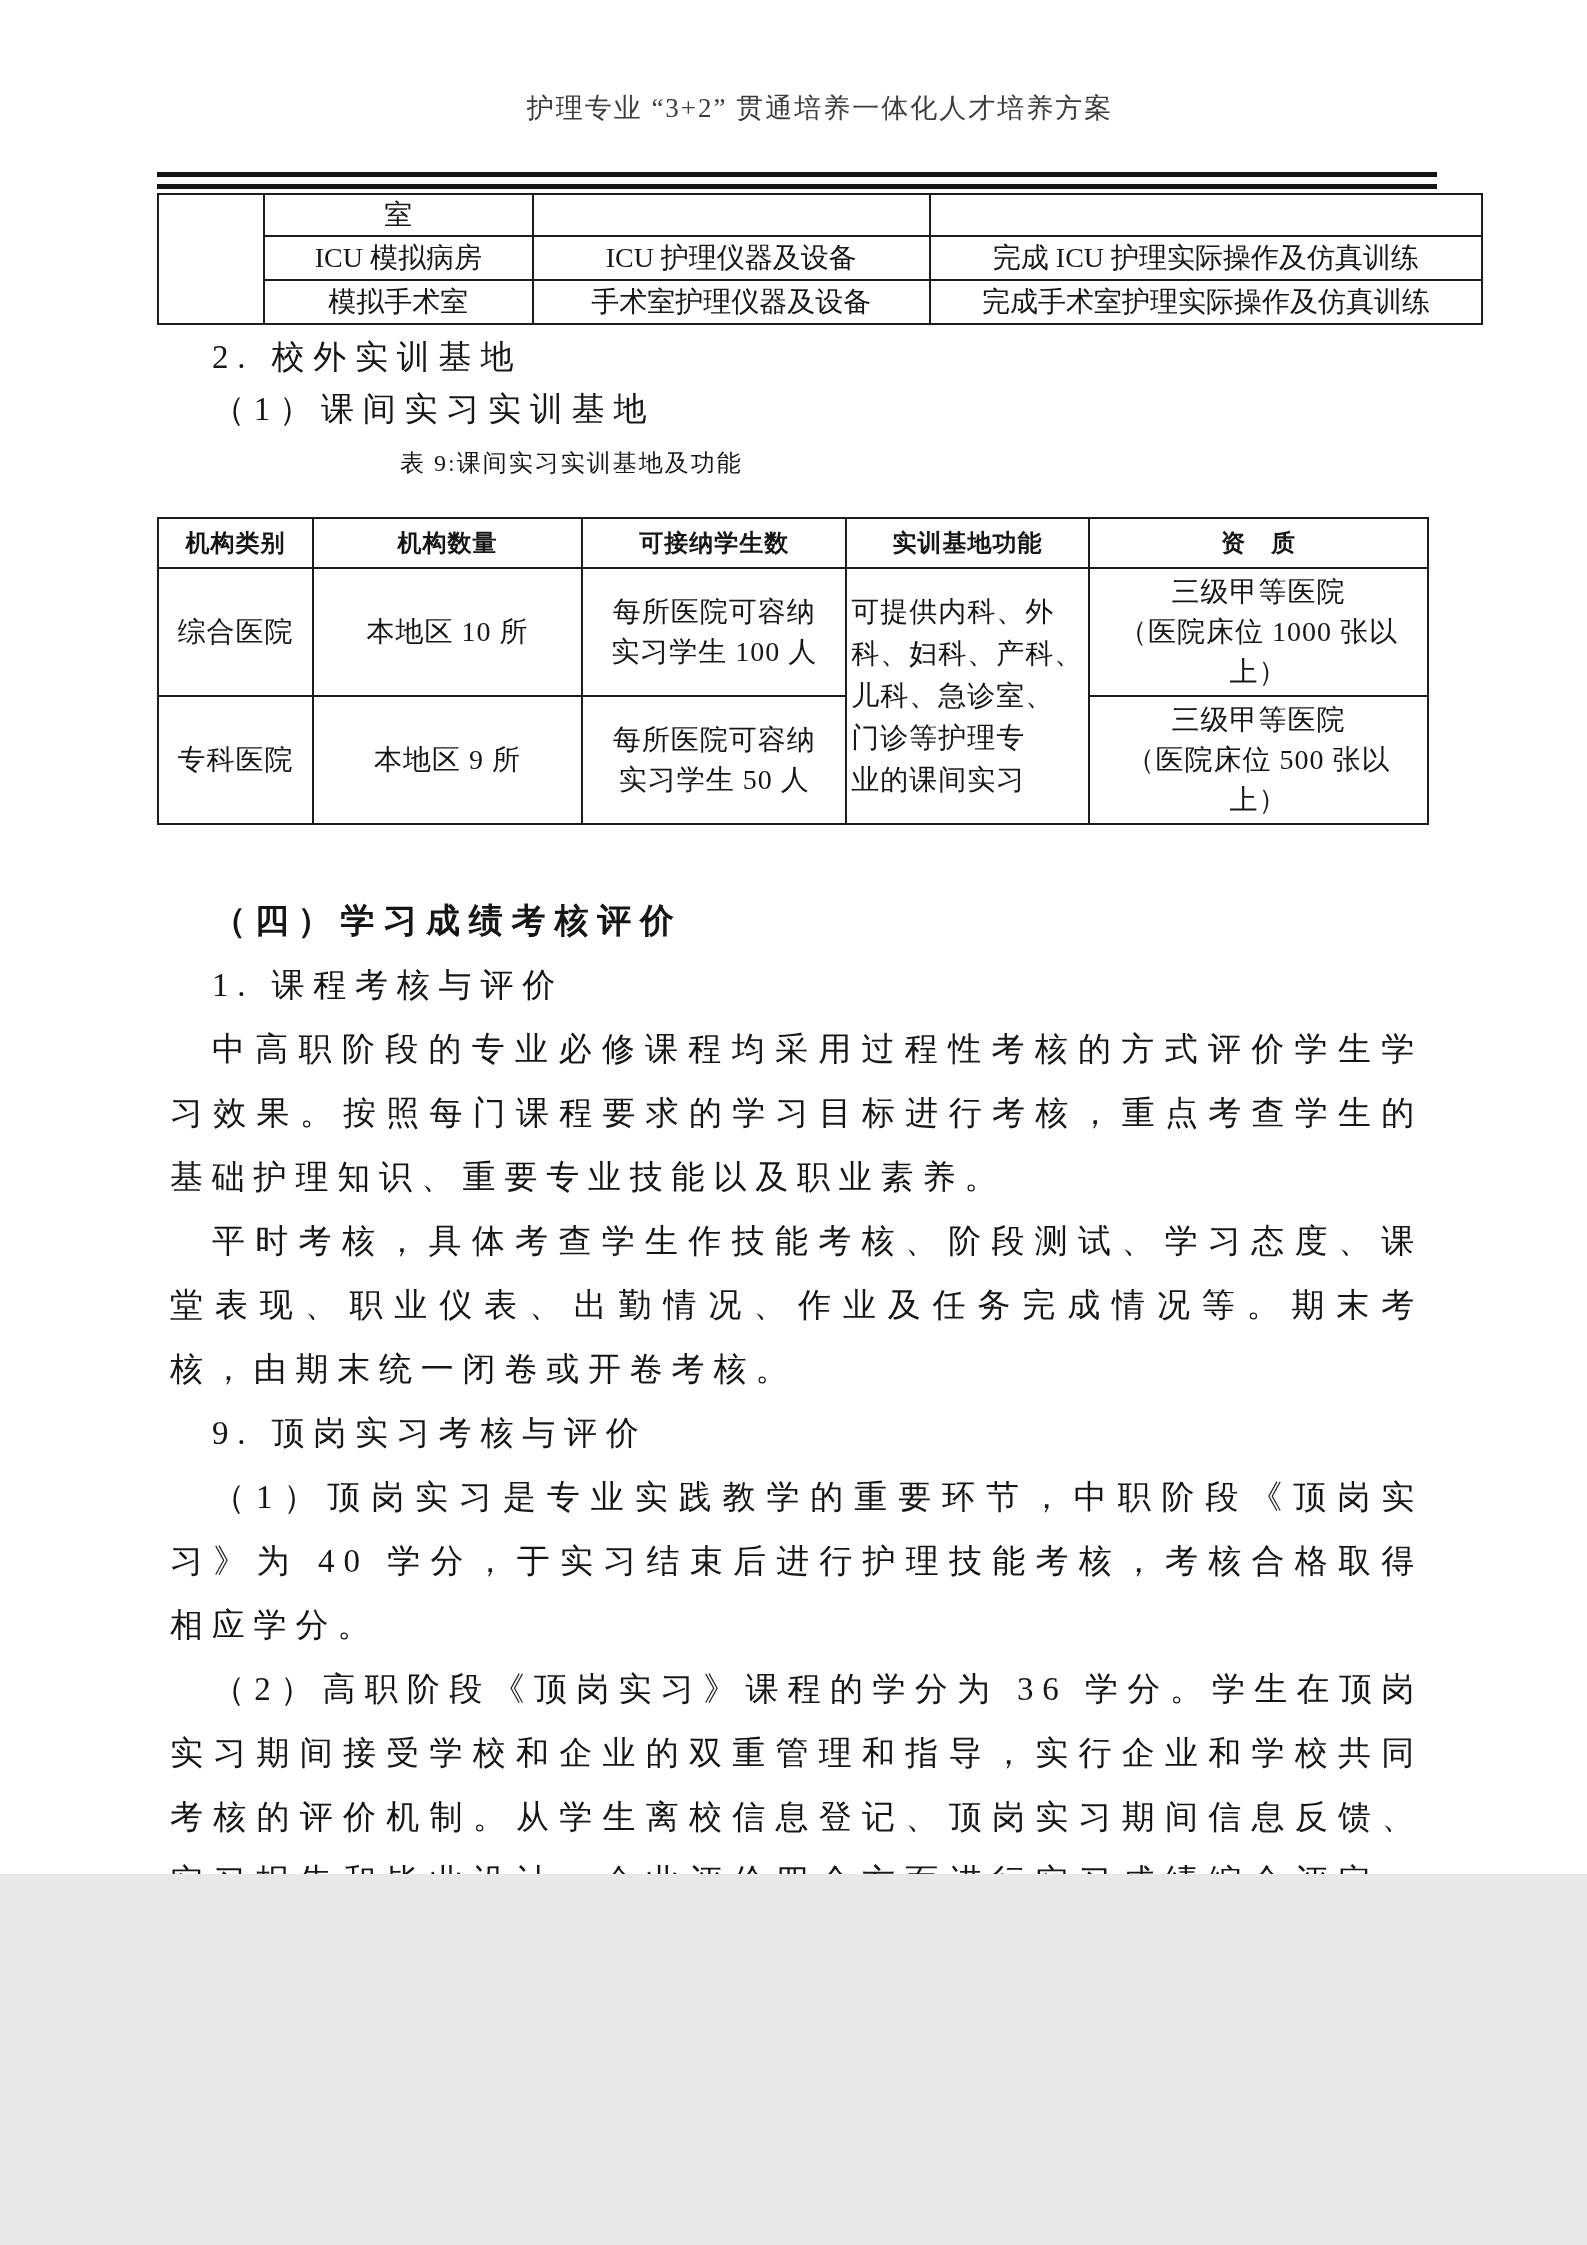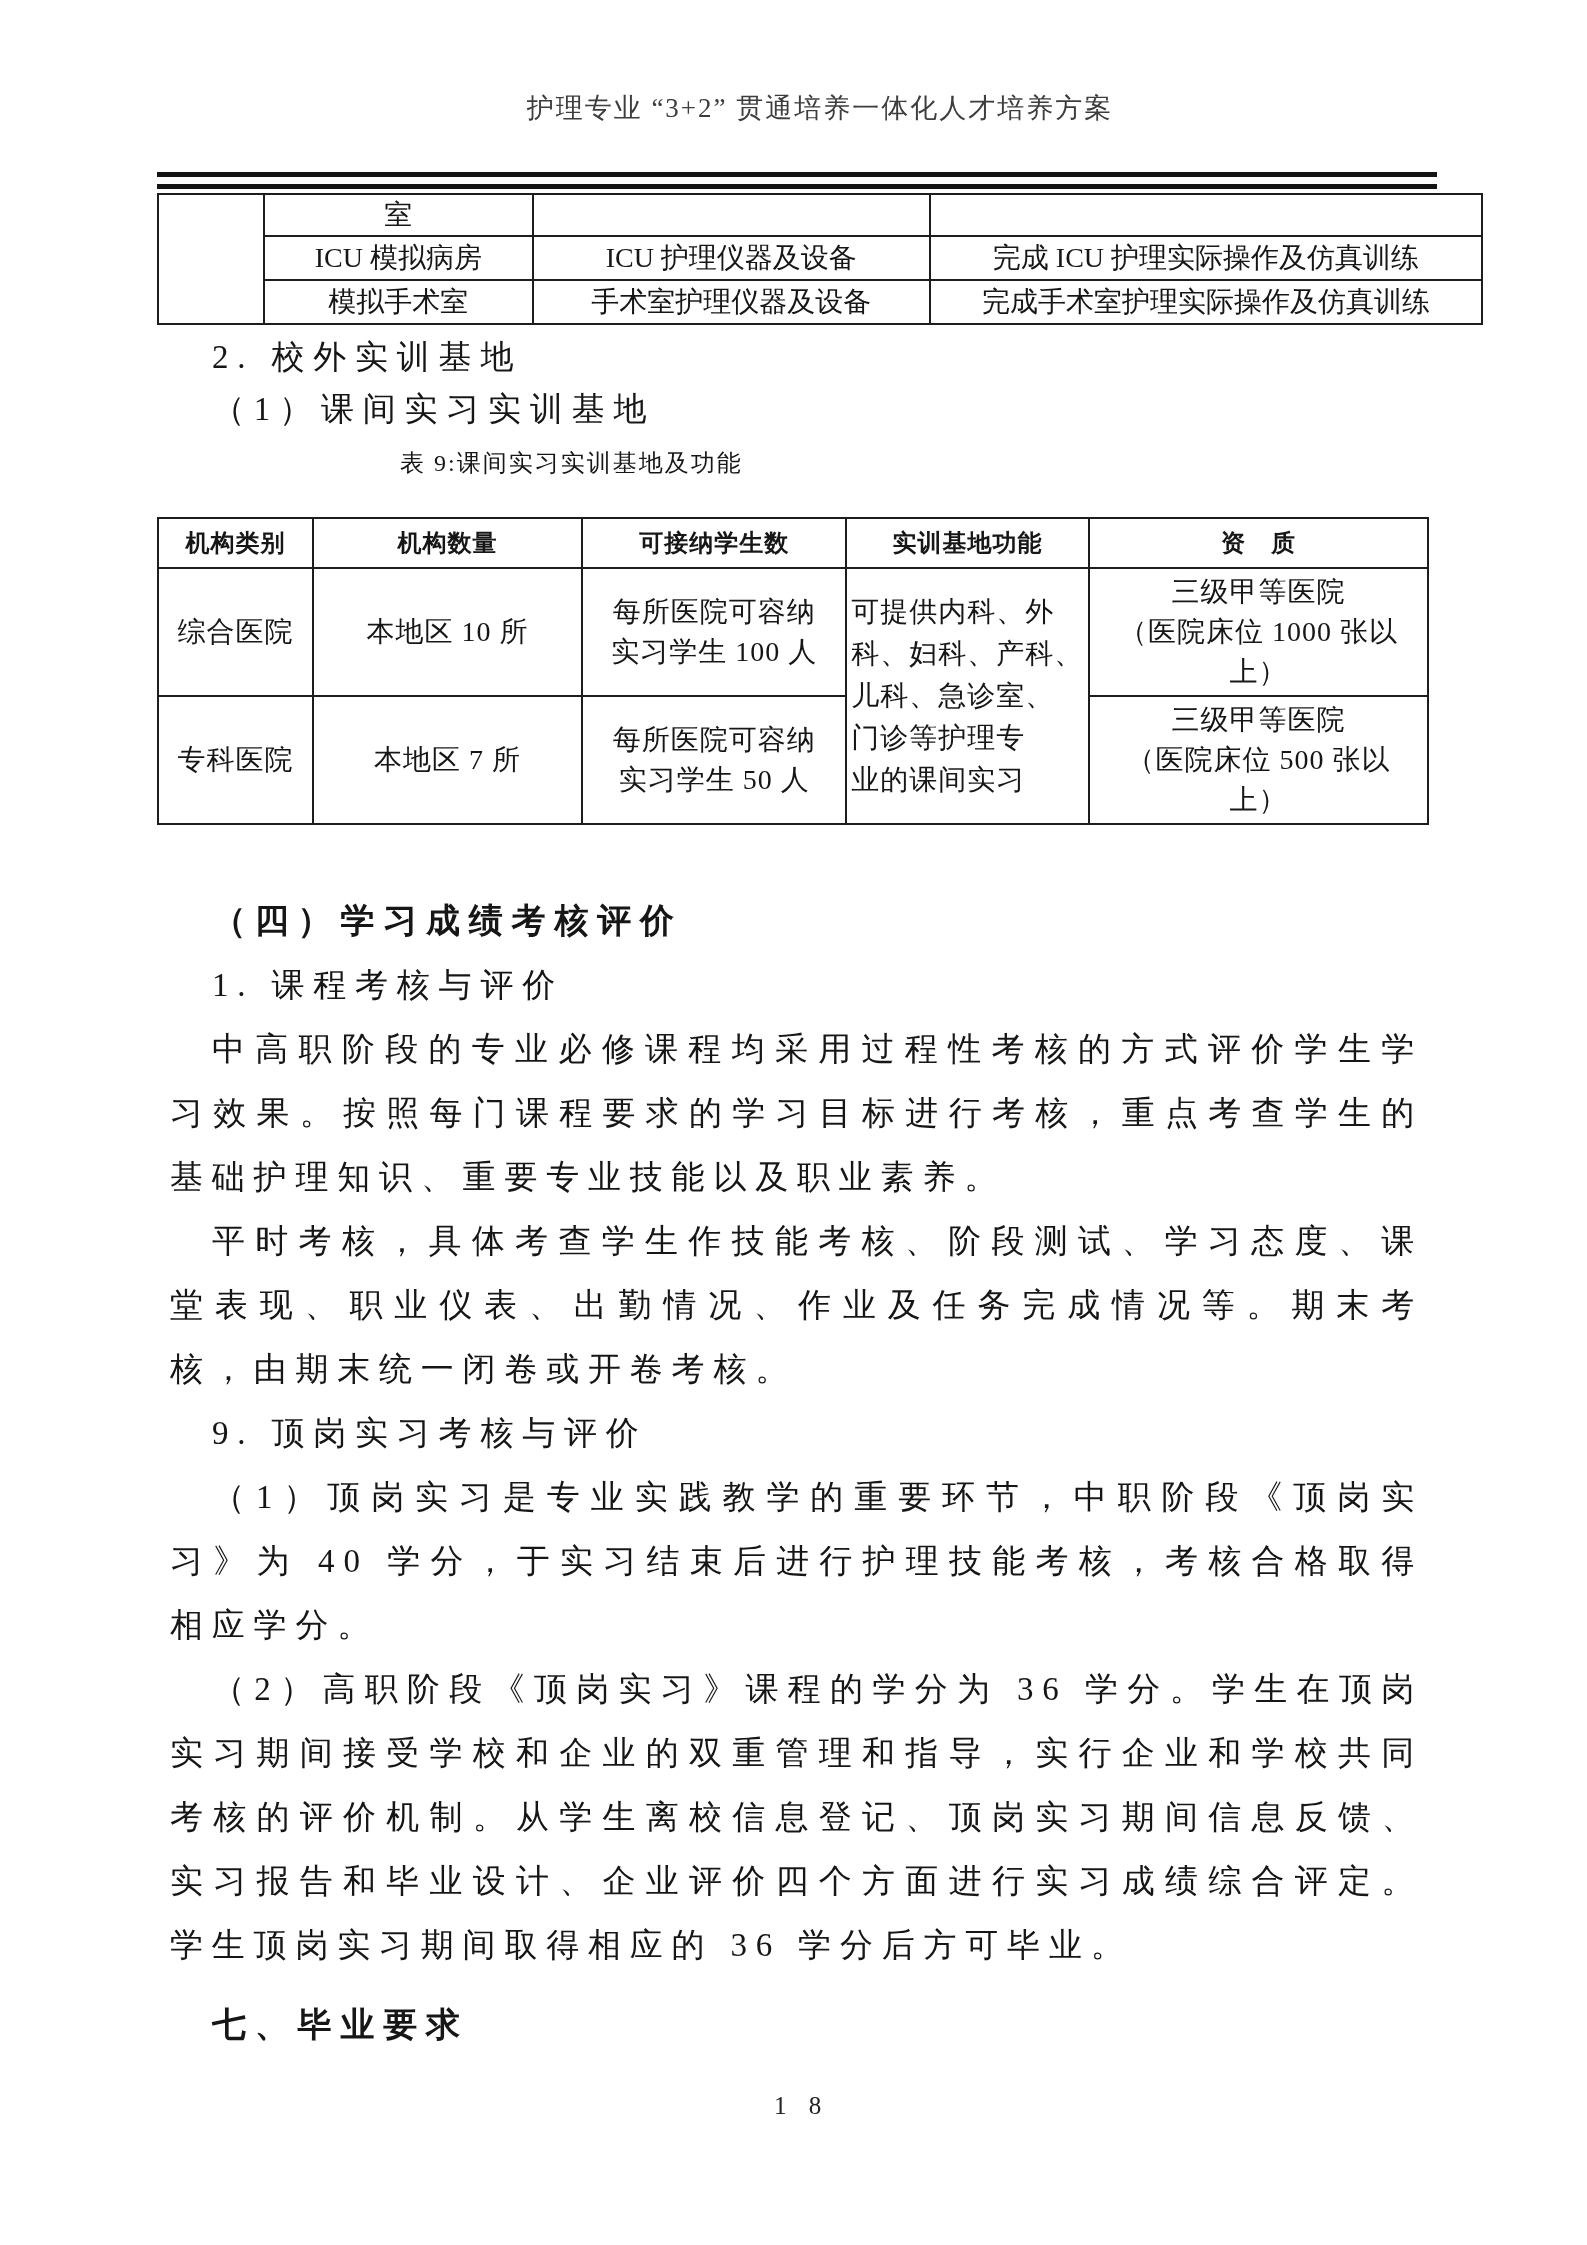--- a/index.html
+++ b/index.html
@@ -1,19 +1,19 @@
 <!DOCTYPE html>
 <html><head>
 <meta charset="utf-8">
 <style>
   html,body { margin:0; padding:0; background:#e8e8e8; }
   .page {
     position: relative;
     width: 1587px;
-    height: 2245px;
+    height: 1874px;
     margin: 0 auto;
     background: #ffffff;
     font-family: "Liberation Serif", "DejaVu Serif", serif;
     color: #161616;
     overflow: hidden;
   }
   .content { padding: 90px 104px 0 157px; }
 
   .doc-header {
     text-align: center;
@@ -151,21 +151,21 @@
 科、妇科、产科、
 儿科、急诊室、
 门诊等护理专
 业的课间实习</td>
         <td>三级甲等医院
 （医院床位 1000 张以
 上）</td>
       </tr>
       <tr class="data-row">
         <td>专科医院</td>
-        <td>本地区 7 所</td>
+        <td>本地区 9 所</td>
         <td>每所医院可容纳
 实习学生 50 人</td>
         <td>三级甲等医院
 （医院床位 500 张以
 上）</td>
       </tr>
     </tbody>
       </table>
 
     <div class="body-sec">

